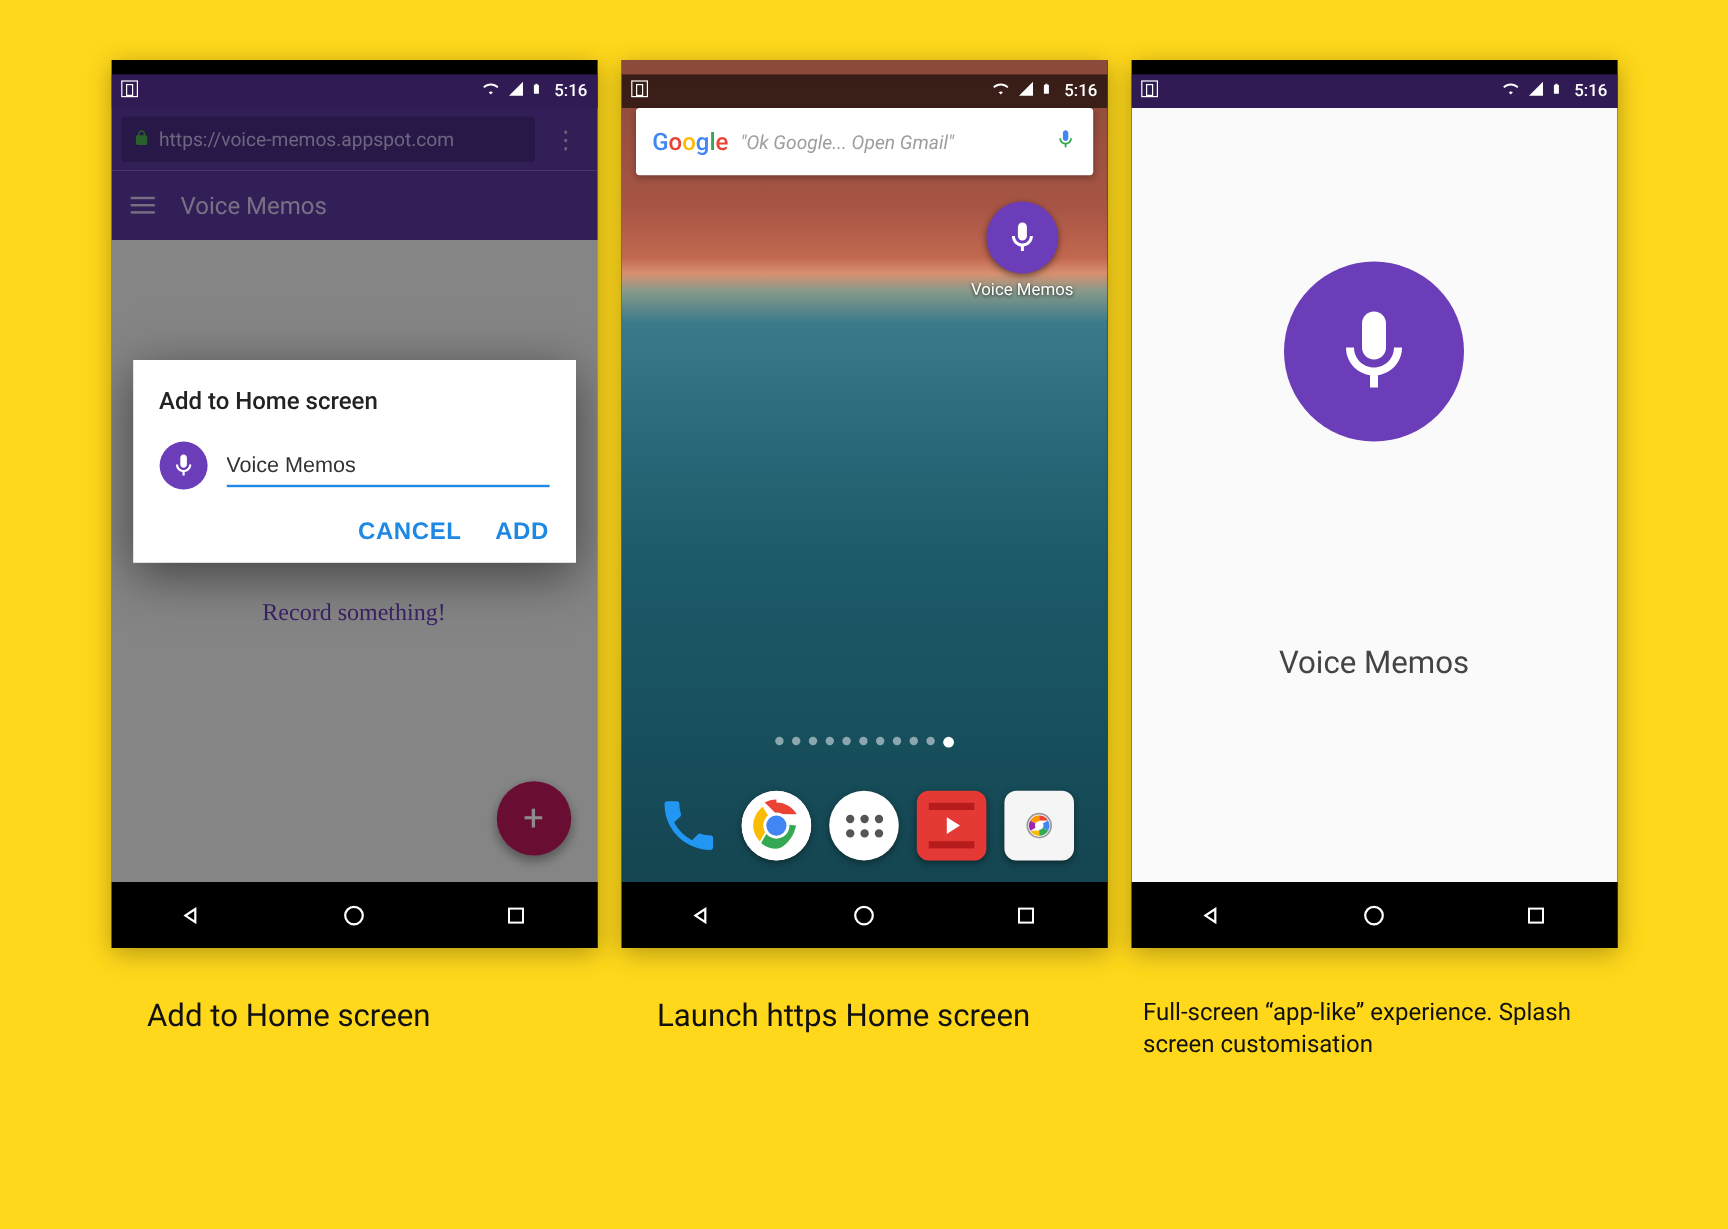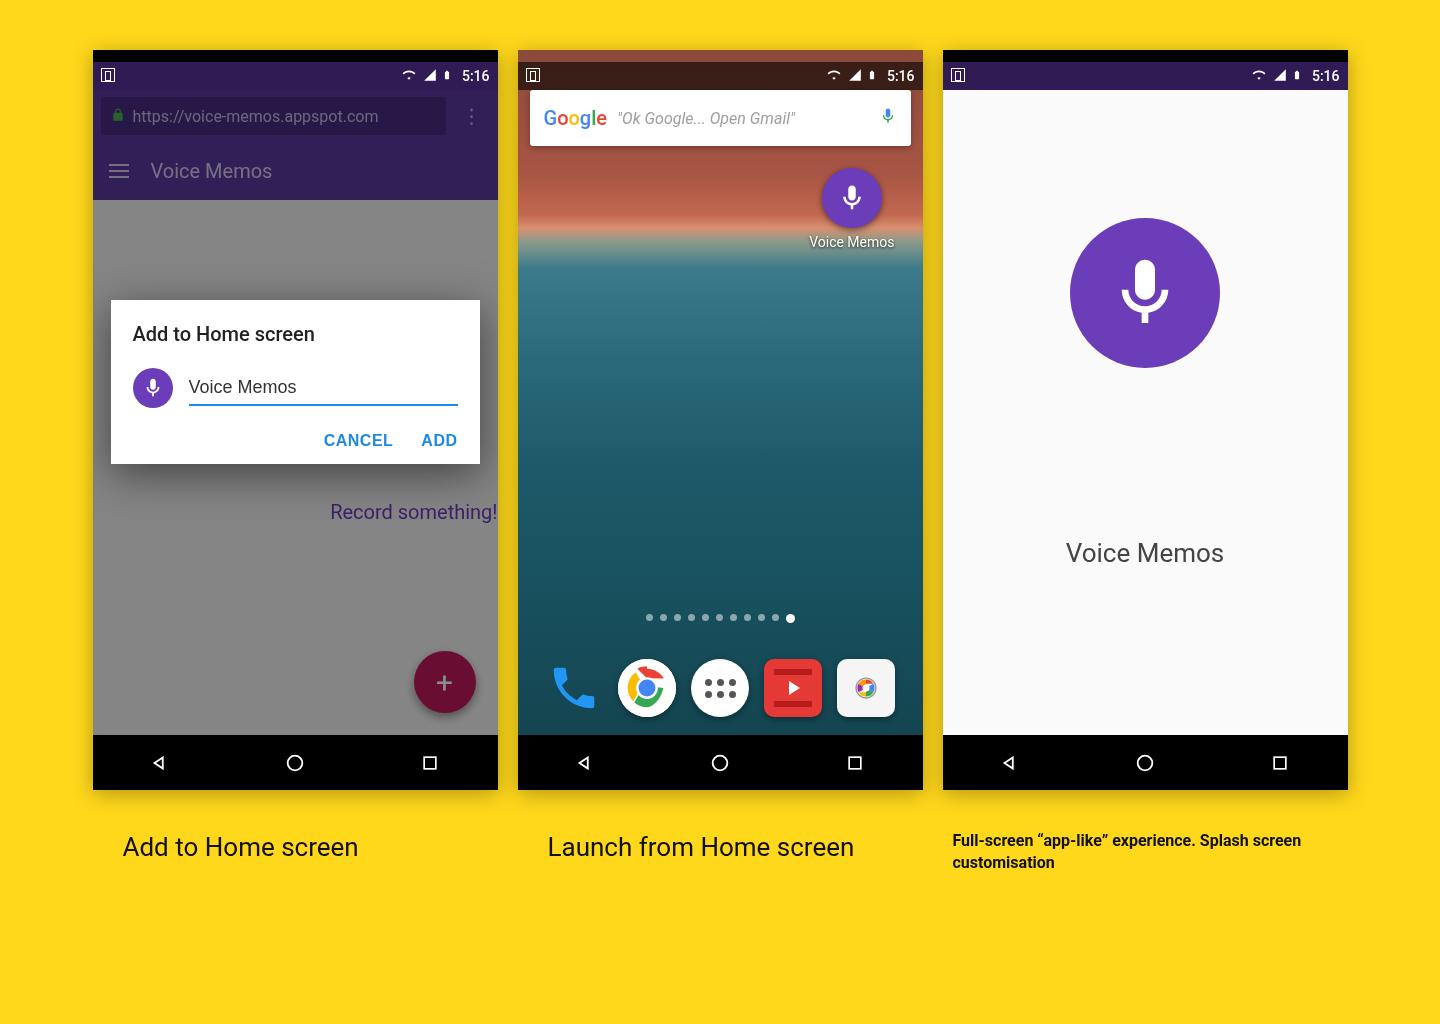--- a/index.html
+++ b/index.html
@@ -77,40 +77,40 @@
   .app-bar {
     height:58px; background:#5e3aa0; display:flex; align-items:center; padding:0 16px; gap:22px; color:#d8cdf0;
   }
   .hamburger { width:20px; height:14px; display:flex; flex-direction:column; justify-content:space-between; }
   .hamburger span { height:2px; background:#d8cdf0; }
   .app-title { font-size:20px; }
   .phone1-main {
     flex:1; background:#f3f3f3; position:relative;
   }
   .record-text {
-    position:absolute; left:0; right:0; top:300px; text-align:right; color:#6c3db8; font-size:20px;
+    position:absolute; left:0; right:0; top:300px; text-align:center; color:#6c3db8; font-size:20px;font-family:Liberation Serif, serif;
   }
   .fab {
     position:absolute; right:22px; bottom:22px; width:62px; height:62px; border-radius:50%; background:#c2185b;
     display:flex; align-items:center; justify-content:center; color:#fff; font-size:30px; box-shadow:0 4px 10px rgba(0,0,0,0.4);
   }
   .dialog {
     position:absolute; left:18px; right:18px; top:210px; background:#fff; box-shadow:0 10px 40px rgba(0,0,0,0.5);
     z-index:3; padding:22px 22px 14px 22px;
   }
   .dialog-title { font-size:20px; color:#222; margin-bottom:22px; font-weight:500; }
   .dialog-input-row { display:flex; align-items:center; gap:16px; margin-bottom:4px; }
   .app-icon-small {
     width:40px; height:40px; border-radius:50%; background:#6c3db8; display:flex; align-items:center; justify-content:center;
   }
   .dialog-input {
     flex:1; border:none; border-bottom:2px solid #1e88e5; font-size:18px; padding:6px 0; outline:none; color:#333;
   }
   .dialog-actions { display:flex; justify-content:flex-end; gap:28px; margin-top:24px; }
-  .dialog-btn { color:#1e88e5; font-weight:600; font-size:16px; background:none; border:none; cursor:pointer; letter-spacing:0.5px; }
+  .dialog-btn { color:#1e88e5; font-weight:600; font-size:20px; background:none; border:none; cursor:pointer; letter-spacing:0.5px; }
   
   .phone2 .status-bar { background:rgba(0,0,0,0.6); position:absolute; top:0; left:0; right:0; z-index:5; }
   .phone2-content {
     flex:1; position:relative; overflow:hidden;
     background: linear-gradient(180deg, #8b4a3a 0%, #a85545 18%, #c26850 24%, #d89070 26%, #8a9a8a 28%, #3a7a8a 32%, #2a6a7a 45%, #1e5a6a 60%, #18505e 80%, #144550 100%);
   }
   .search-widget {
     position:absolute; top:40px; left:12px; right:12px; height:56px; background:#fff; border-radius:3px;
     display:flex; align-items:center; padding:0 14px; gap:10px; box-shadow:0 2px 6px rgba(0,0,0,0.3);
   }
@@ -159,21 +159,21 @@
   }
   .splash-title { font-size:26px; color:#444; }
   
   .captions-row {
     display:flex; gap:20px; justify-content:center; margin-top:40px;
   }
   .caption {
     width:405px; font-size:26px; color:#111; line-height:1.35;
     text-align:left; padding-left:30px;
   }
-  .caption3 { font-size:16px; padding-left:10px;font-weight:bold; }
+  .caption3 { font-size:20px; padding-left:10px; }
   
   .mic-svg { fill:#fff; }
 </style>
 </head>
 <body>
 
 <svg width="0" height="0" style="position:absolute">
   <defs>
     <g id="mic-path">
       <path class="mic-svg" d="M12 14c1.66 0 3-1.34 3-3V5c0-1.66-1.34-3-3-3S9 3.34 9 5v6c0 1.66 1.34 3 3 3z"></path>
@@ -412,15 +412,15 @@
             <rect x="5" y="5" width="14" height="14"></rect>
           </svg>
         </span>
     </div>
   </div>
 
 </div>
 
 <div class="captions-row">
   <div class="caption">Add to Home screen</div>
-  <div class="caption">Launch from Home screen</div>
+  <div class="caption">Launch https Home screen</div>
   <div class="caption caption3">Full-screen “app-like” experience. Splash screen customisation</div>
 </div>
 
 </body></html>

